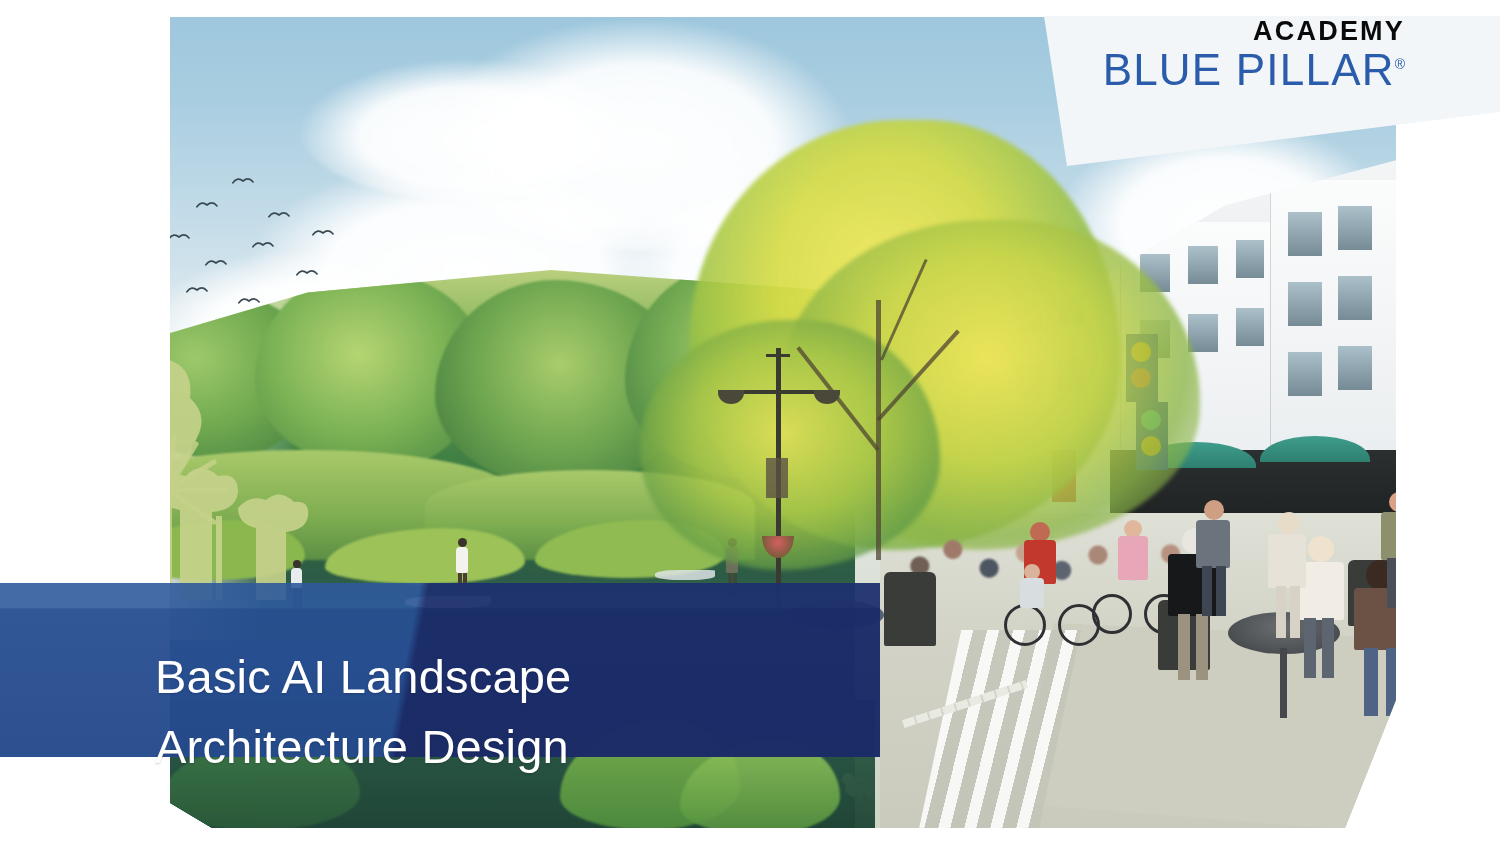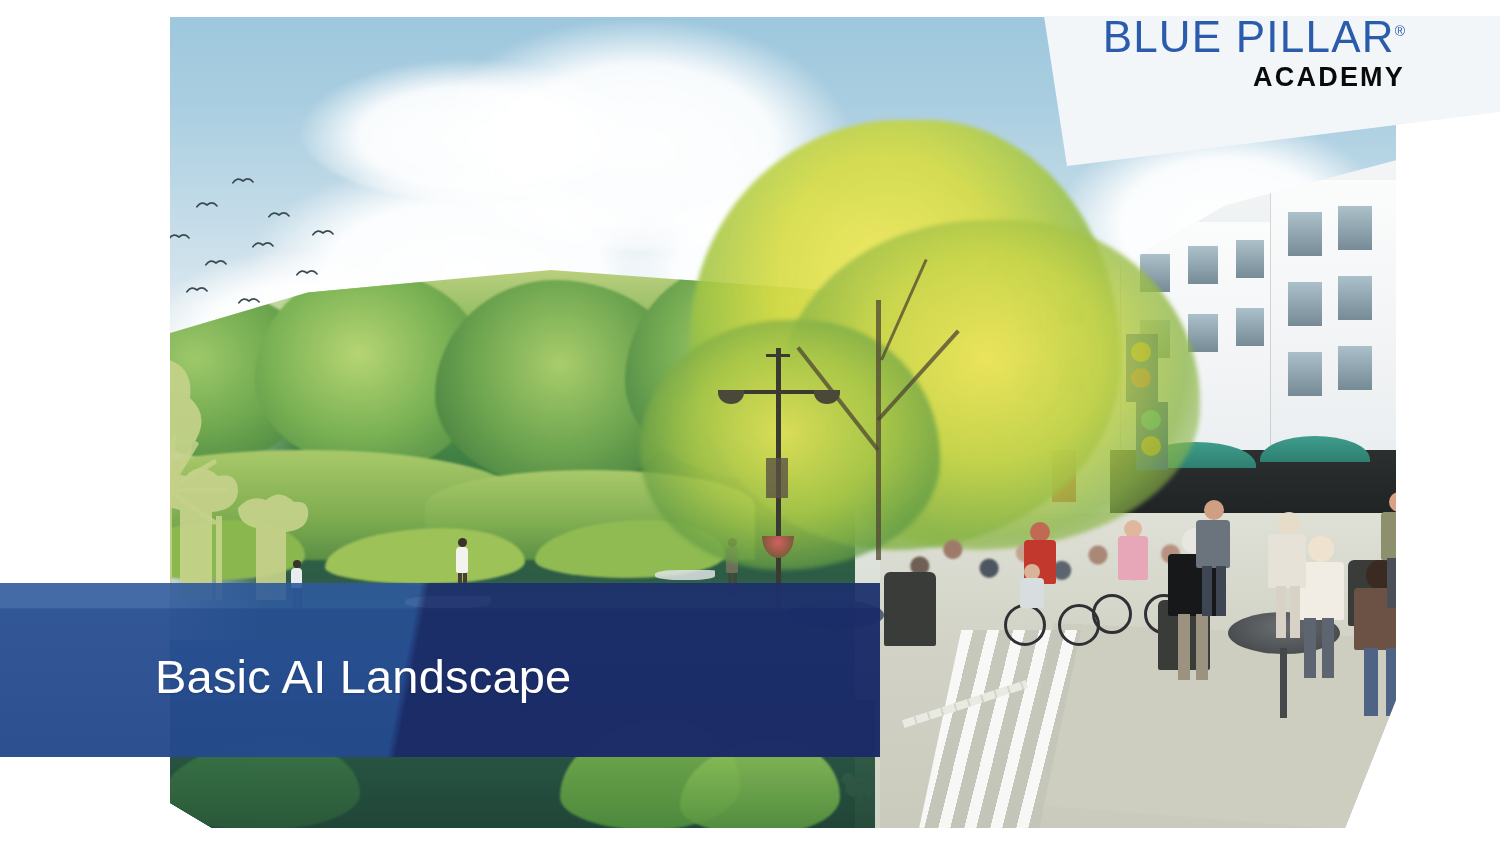--- a/index.html
+++ b/index.html
@@ -580,24 +580,25 @@
     <div class="shrub" style="left:160px;top:740px;width:200px;height:90px;background:linear-gradient(180deg,#3f7a48 0%, #2b5c3a 100%);opacity:.85;"></div>
 
   </div>
 
   <div class="white-mask" style="left:0;top:0;width:170px;height:843px;"></div>
   <div class="white-mask" style="left:1396px;top:0;width:104px;height:843px;"></div>
   <div class="white-mask" style="left:0;top:828px;width:1500px;height:15px;"></div>
 
   <div id="logo-panel"></div>
   <div id="logo-block">
+    <div id="logo-sub">ACADEMY</div>
     <div id="logo-main"><span>BLUE PILLAR</span><span id="logo-reg">®</span></div>
-    <div id="logo-sub">ACADEMY</div>
   </div>
 
   <div id="title-banner">
     <div id="banner-fill"></div>
   </div>
   <div id="banner-text" style="position:absolute;left:155px;top:642px;z-index:7;">
     <span class="line">Basic AI Landscape</span>
+    <span class="line">Architecture Design</span>
   </div>
 
 </div>
 
 </body></html>

